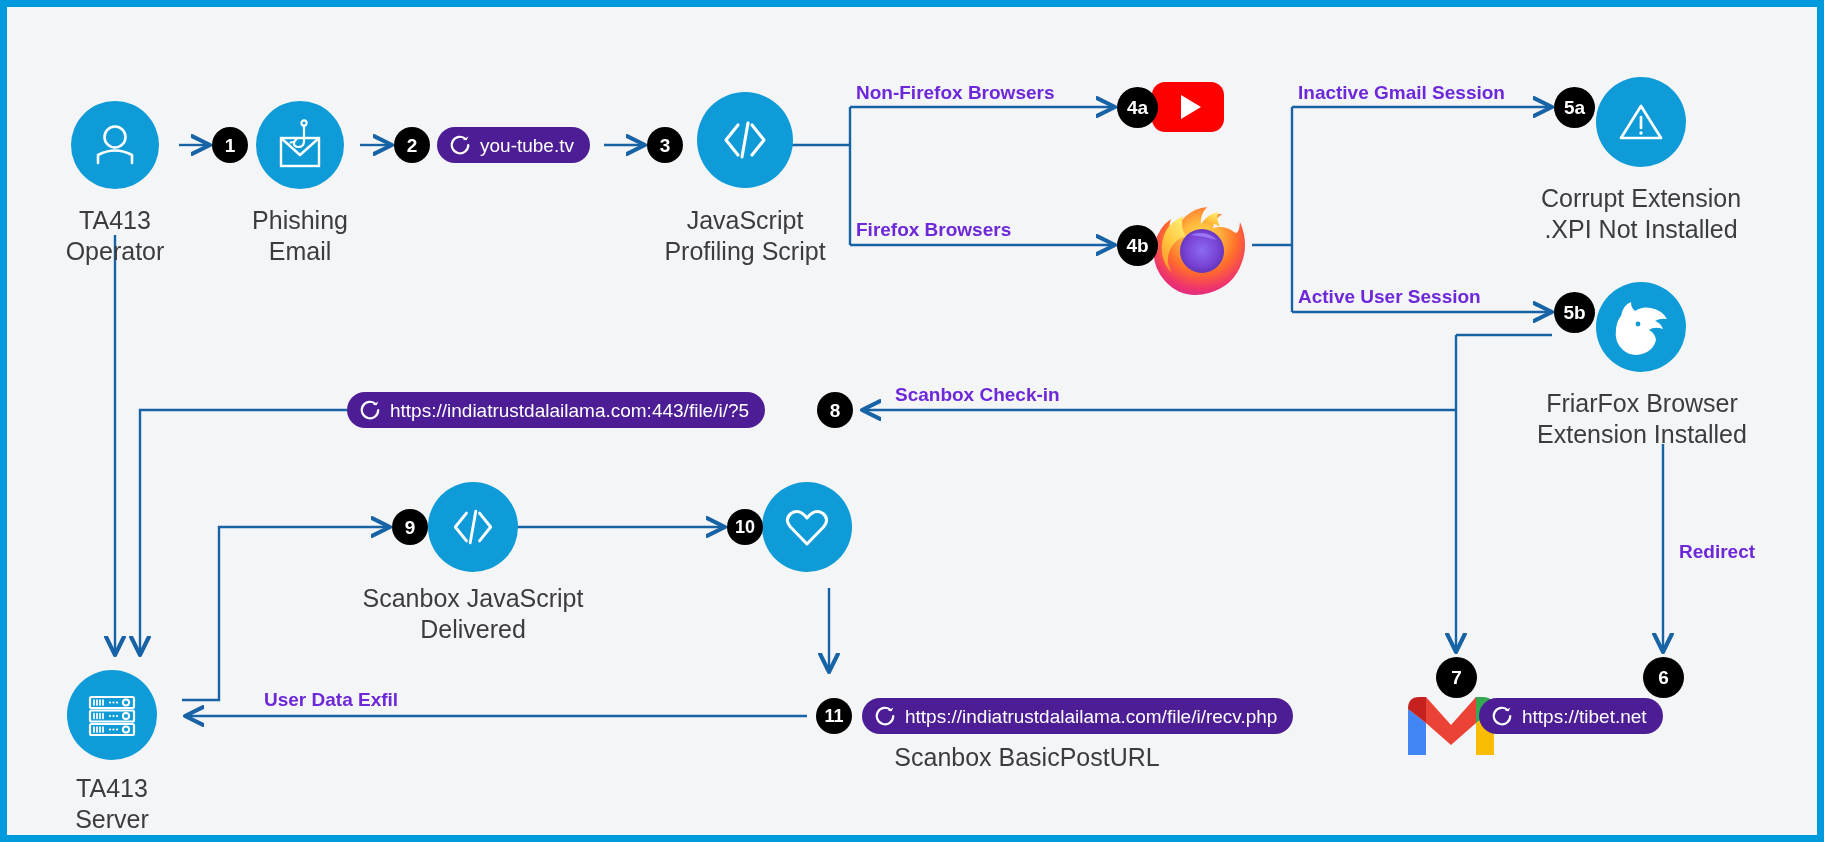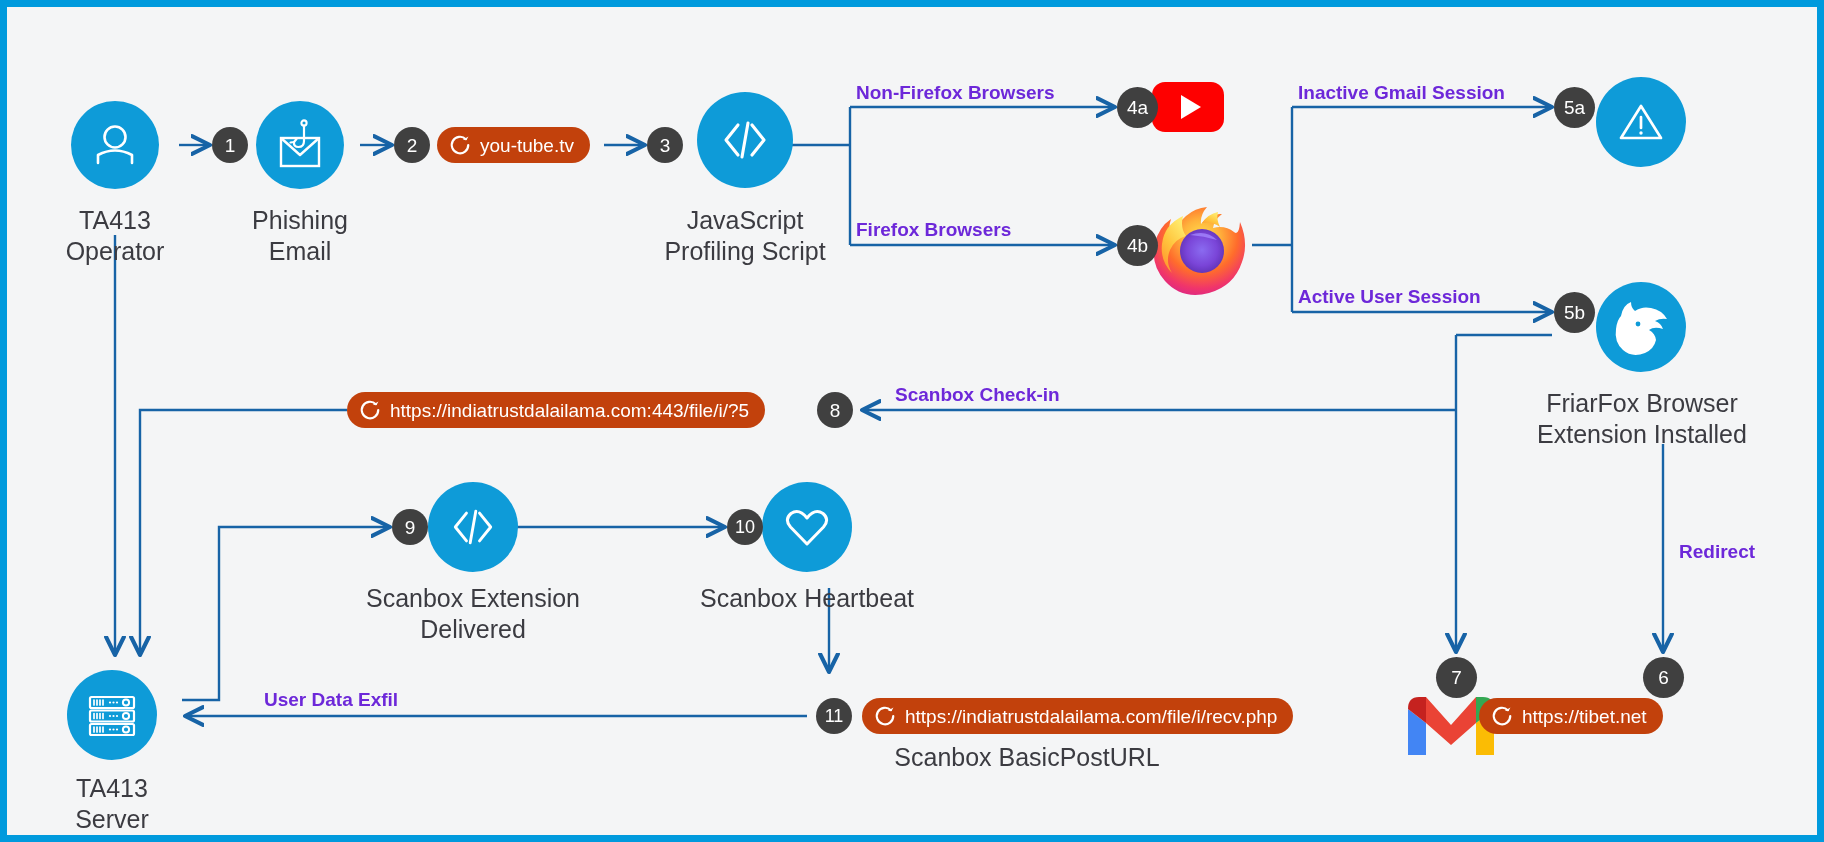--- a/index.html
+++ b/index.html
@@ -34,26 +34,26 @@
     background: #0e9bd8;
     display: flex;
     align-items: center;
     justify-content: center;
   }
   .node svg { display: block; }
   
   .badge {
     position: absolute;
     border-radius: 50%;
-    background: #404040;
+    background: #000000;
     color: #ffffff;
     display: flex;
     align-items: center;
     justify-content: center;
-    font-weight: normal;
+    font-weight: bold;
     line-height: 1;
     z-index: 6;
   }
   
   .caption {
     position: absolute;
     color: #3b3b41;
     font-size: 25px;
     line-height: 1.24;
     text-align: center;
@@ -65,21 +65,21 @@
     color: #6d28d9;
     font-weight: bold;
     font-size: 19px;
     line-height: 1;
     white-space: nowrap;
   }
   
   .pill {
     position: absolute;
     height: 36px;
-    background: #c2410c;
+    background: #4c1d95;
     border-radius: 18px;
     display: flex;
     align-items: center;
     padding: 0 16px 0 12px;
     box-sizing: border-box;
     z-index: 5;
     text-align: center;
   }
   .pill .refresh {
     flex: 0 0 auto;
@@ -255,20 +255,22 @@
 
   <div class="badge" style="left:1547px; top:80px; width:41px; height:41px; font-size:19px;">5a</div>
 
   <div class="node" style="left:1589px; top:70px; width:90px; height:90px;">
     <svg width="54" height="54" viewBox="0 0 54 54">
       <path d="M27 11 L47 43 L7 43 Z" fill="none" stroke="#fff" stroke-width="2.7" stroke-linejoin="round"></path>
       <line x1="27" y1="22" x2="27" y2="33" stroke="#fff" stroke-width="2.7" stroke-linecap="round"></line>
       <circle cx="27" cy="38" r="1.7" fill="#fff"></circle>
     </svg>
   </div>
+  <div class="caption" style="left:1494px; top:176px; width:280px;">Corrupt Extension
+.XPI Not Installed</div>
 
   <div class="badge" style="left:1547px; top:285px; width:41px; height:41px; font-size:19px;">5b</div>
 
   <div class="node" style="left:1589px; top:275px; width:90px; height:90px;">
     <svg width="66" height="66" viewBox="0 0 66 66">
       <path d="M13 22 q2 -11 10 -14 q0 6 4 9 q7 -5 16 -3 q11 2 16 11
                q-7 -1 -12 2 q6 2 8 8 q-9 -3 -14 1 q6 3 7 10
                q-2 9 -11 13 q-13 5 -22 -3 q-9 -8 -7 -21 q1 -9 5 -13 z" fill="#ffffff"></path>
       <path d="M23 22 q-4 -4 -4 -10 q6 3 8 9 z" fill="#ffffff"></path>
       <circle cx="30" cy="30" r="2.4" fill="#0e9bd8"></circle>
@@ -292,31 +294,30 @@
 
   <div class="badge" style="left:385px; top:502px; width:36px; height:36px; font-size:19px;">9</div>
 
   <div class="node" style="left:421px; top:475px; width:90px; height:90px;">
     <svg width="54" height="54" viewBox="0 0 58 58">
       <path d="M22 14 L10 29 L22 44" fill="none" stroke="#fff" stroke-width="3.1" stroke-linecap="round" stroke-linejoin="round"></path>
       <path d="M36 14 L48 29 L36 44" fill="none" stroke="#fff" stroke-width="3.1" stroke-linecap="round" stroke-linejoin="round"></path>
       <line x1="32" y1="12" x2="26" y2="46" stroke="#fff" stroke-width="3.1" stroke-linecap="round"></line>
     </svg>
   </div>
-  <div class="caption" style="left:336px; top:576px; width:260px;">Scanbox Extension
+  <div class="caption" style="left:336px; top:576px; width:260px;">Scanbox JavaScript
 Delivered</div>
 
   <div class="badge" style="left:720px; top:502px; width:36px; height:36px; font-size:18px;">10</div>
 
   <div class="node" style="left:755px; top:475px; width:90px; height:90px;">
     <svg width="52" height="52" viewBox="0 0 52 52">
       <path d="M26 43 L9.5 26 Q3 18.5 10 12.5 Q18 7 26 17 Q34 7 42 12.5 Q49 18.5 42.5 26 Z" fill="none" stroke="#fff" stroke-width="3" stroke-linejoin="round" stroke-linecap="round"></path>
     </svg>
   </div>
-  <div class="caption" style="left:690px; top:576px; width:220px;">Scanbox Heartbeat</div>
 
   <div class="node" style="left:60px; top:663px; width:90px; height:90px;">
     <svg width="56" height="56" viewBox="0 0 56 56">
       <g fill="none" stroke="#fff" stroke-width="2.2">
         <rect x="6" y="10" width="44" height="11" rx="1.5"></rect>
         <rect x="6" y="23.5" width="44" height="11" rx="1.5"></rect>
         <rect x="6" y="37" width="44" height="11" rx="1.5"></rect>
       </g>
       <g stroke="#fff" stroke-width="1.7" stroke-linecap="round">
         <line x1="10" y1="13" x2="10" y2="18"></line>

